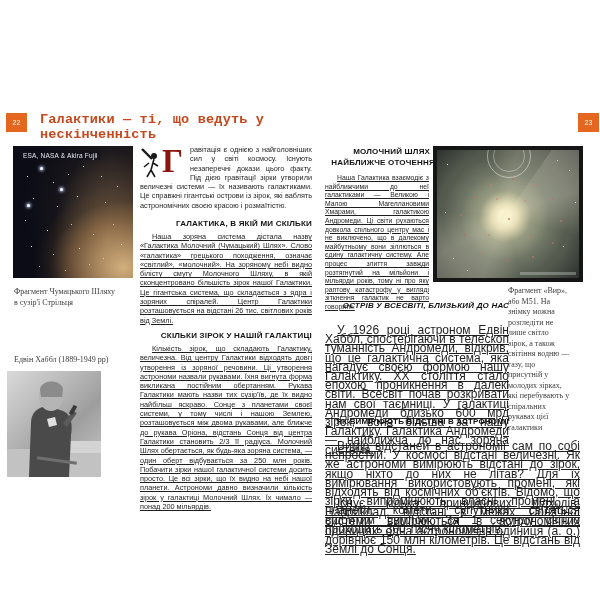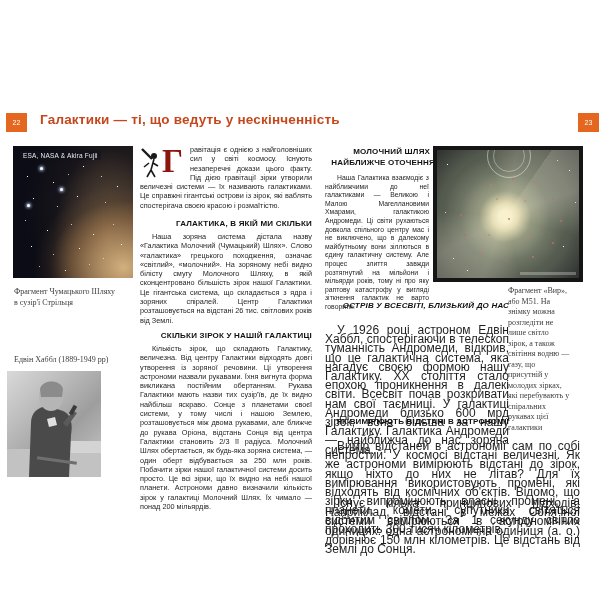--- a/index.html
+++ b/index.html
@@ -10,21 +10,21 @@
   .abs{position:absolute;}
 
   
   .page-badge{
     width:21px;height:19px;background:#e5661f;color:#fff;
     font-size:7px;display:flex;align-items:center;justify-content:center;
     font-family:"Liberation Sans",sans-serif;
   }
   .spread-title{
     left:40px;top:112px;width:320px;
-    font-family:Liberation Sans, sans-serif;font-weight:bold;
+    font-family:Liberation Mono, monospace;font-weight:bold;
     font-size:13.5px;color:#c5481d;letter-spacing:.2px;
   }
 
   
   .milkyway{
     left:13px;top:146px;width:120px;height:132px;overflow:hidden;
     background:
       radial-gradient(95px 85px at 92% 92%, rgba(219,182,129,.95), rgba(160,118,74,.55) 55%, rgba(90,66,44,.25) 78%, transparent 95%),
       radial-gradient(70px 120px at 78% 70%, rgba(170,135,95,.55), transparent 75%),
       radial-gradient(160px 150px at 105% 45%, rgba(110,85,60,.38), transparent 72%),
@@ -92,21 +92,21 @@
   
   .caption{
     font-family:"Liberation Serif",serif;
     font-size:8px;line-height:10.5px;color:#3c3c3c;
   }
 
   
   .lbody{font-size:7.3px;line-height:9.3px;text-align:justify;color:#1f1f1f;}
   .rbody{font-size:12px;line-height:9.2px;text-align:justify;color:#1f1f1f;}
   .rnarrow{font-size:6.8px;line-height:8.6px;text-align:justify;color:#1f1f1f;}
-  .para{text-indent:12px;}
+  .para{text-indent:12px;text-decoration:underline;}
   .sec-heading{
     font-size:8px;font-weight:bold;color:#111;text-align:right;
     line-height:11px;letter-spacing:.2px;
   }
   .dropcap-box{float:left;width:46px;height:34px;margin:1px 4px 0 0;display:flex;align-items:flex-start;}
   .dropcap{
     font-family:"Liberation Serif",serif;font-weight:bold;
     font-size:33px;line-height:31px;color:#8c150d;margin-left:2px;
   }
 </style>
@@ -147,21 +147,21 @@
 
 <div class="abs lbody" style="left:140px;top:145px;width:172px;">
   <span class="dropcap-box">
     <svg width="20" height="32" viewBox="0 0 20 32">
       <line x1="2" y1="3" x2="12" y2="13" stroke="#1a1a1a" stroke-width="2.4"></line>
       <circle cx="14" cy="10" r="3" fill="#1a1a1a"></circle>
       <path d="M14,13 L11,24 L7,31 M11,24 L15,31 M9,17 L4,21 M13,17 L18,20" stroke="#1a1a1a" stroke-width="1.6" fill="none"></path>
     </svg>
     <span class="dropcap">Г</span>
   </span>
-  <span>равітація є однією з найголовніших сил у світі космосу. Існують незаперечні докази цього факту. Під дією гравітації зірки утворили величезні системи — їх називають галактиками. Це справжні гігантські острови із зірок, які ваблять спостерігача своєю красою і розмаїтістю.</span>
+  <span>равітація є однією з найголовніших сил у світі космосу. Існують незаперечні докази цього факту. Під дією гравітації зірки утворили величезні системи — їх називають галактиками. Це справжні гігантські острови із зірок, які ваблять астрономічних своєю красою і розмаїтістю.</span>
 </div>
 
 <div class="abs sec-heading" style="left:140px;top:218px;width:172px;">ГАЛАКТИКА, В ЯКІЙ МИ СКІЛЬКИ</div>
 <div class="abs lbody para" style="left:140px;top:232px;width:172px;">Наша зоряна система дістала назву «Галактика Молочний (Чумацький) Шлях». Слово «галактика» грецького походження, означає «світлий», «молочний». На зоряному небі видно білісту смугу Молочного Шляху, в якій сконцентровано більшість зірок нашої Галактики. Це гігантська система, що складається з ядра і зоряних спіралей. Центр Галактики розташовується на відстані 26 тис. світлових років від Землі.</div>
 
 <div class="abs sec-heading" style="left:140px;top:330px;width:172px;">СКІЛЬКИ ЗІРОК У НАШІЙ ГАЛАКТИЦІ</div>
 <div class="abs lbody para" style="left:140px;top:344px;width:172px;">Кількість зірок, що складають Галактику, величезна. Від центру Галактики відходять довгі утворення із зоряної речовини. Ці утворення астрономи назвали рукавами. Їхня вигнута форма викликана постійним обертанням. Рукава Галактики мають назви тих сузір'їв, де їх видно найбільш яскраво. Сонце з планетами своєї системи, у тому числі і нашою Землею, розташовується між двома рукавами, але ближче до рукава Оріона, відстань Сонця від центра Галактики становить 2/3 її радіуса. Молочний Шлях обертається, як будь-яка зоряна система, — один оберт відбувається за 250 млн років. Побачити зірки нашої галактичної системи досить просто. Це всі зірки, що їх видно на небі нашої планети. Астрономи давно визначили кількість зірок у галактиці Молочний Шлях. Їх чимало — понад 200 мільярдів.</div>
 
 <div class="abs sec-heading" style="left:323px;top:146px;width:112px;">МОЛОЧНИЙ ШЛЯХ І НАЙБЛИЖЧЕ ОТОЧЕННЯ</div>
 <div class="abs rnarrow para" style="left:325px;top:174px;width:104px;">Наша Галактика взаємодіє з найближчими до неї галактиками — Великою і Малою Магеллановими Хмарами, галактикою Андромеди. Ці світи рухаються довкола спільного центру мас і не виключено, що в далекому майбутньому вони зіллються в єдину галактичну систему. Але процес злиття завжди розтягнутий на мільйони і мільярди років, тому ні про яку раптову катастрофу у вигляді зіткнення галактик не варто говорити.</div>

